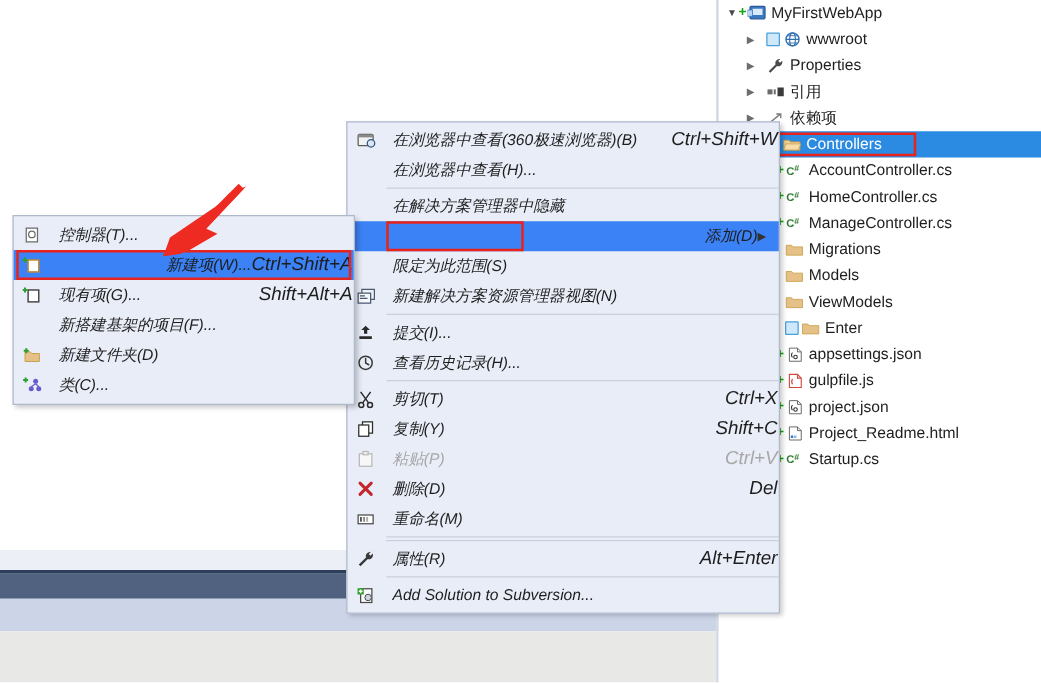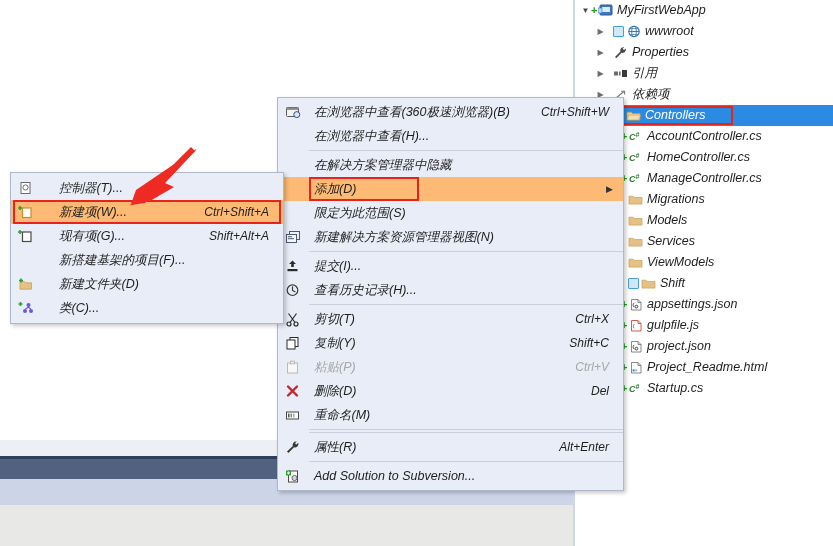--- a/index.html
+++ b/index.html
@@ -17,21 +17,21 @@
   
   #bottom-strip-1{position:absolute;left:0;top:440px;width:573px;height:16px;background:#eceff5;}
   #bottom-strip-2{position:absolute;left:0;top:456px;width:573px;height:3px;background:#2d3f5b;}
   #bottom-strip-3{position:absolute;left:0;top:459px;width:573px;height:20px;background:#506280;}
   #bottom-strip-4{position:absolute;left:0;top:479px;width:573px;height:26px;background:#ccd4e8;}
   #bottom-strip-5{position:absolute;left:0;top:505px;width:573px;height:41px;background:#e8e8e6;}
   #right-bottom-fill{position:absolute;left:575px;top:505px;width:258px;height:41px;background:#ffffff;}
 
   
   #tree{position:absolute;left:575px;top:0;width:258px;height:505px;}
-  .tree-row{position:relative;height:21px;line-height:21px;white-space:nowrap;font-size:12.5px;color:#1e1e1e;font-style:italic;}
+  .tree-row{position:relative;height:21px;line-height:21px;white-space:nowrap;font-size:12.5px;color:#1e1e1e;}
   .tree-row.selected{background:#2b8ae2;color:#ffffff;}
   .tw-exp{display:inline-block;width:9px;text-align:center;color:#6d6d6d;font-size:8px;vertical-align:middle;}
   .tw-exp.open{color:#4a4a4a;}
   .tw-plus{display:inline-block;width:8px;color:#1aa01a;font-size:11px;font-weight:bold;vertical-align:middle;text-align:center;}
   .tw-gap{display:inline-block;}
   .ico{display:inline-block;width:15px;height:13px;vertical-align:middle;position:relative;margin-right:4px;}
   .lbl{vertical-align:middle;}
 
   
   #controllers-redbox{position:absolute;left:20px;top:1px;width:138px;height:19px;border:2px solid #e8231c;box-sizing:border-box;}
@@ -40,34 +40,34 @@
   #ctx-menu{
     position:absolute;left:277px;top:97px;width:345px;
     background:#e9edf7;border:1px solid #b0b8cc;
     box-shadow:2px 2px 4px rgba(0,0,0,.22);
     padding:2px 0 2px 0;
   }
   #ctx-gutter{position:absolute;left:1px;top:1px;width:30px;bottom:1px;background:#e9edf7;}
   .mi{position:relative;height:24px;line-height:24px;display:flex;align-items:center;font-size:12.5px;color:#1e1e1e;padding-left:0;font-style:italic;}
   .mi .mi-ico{width:30px;height:24px;display:flex;align-items:center;justify-content:center;flex:0 0 30px;}
   .mi .mi-txt{flex:1 1 auto;padding-left:6px;}
-  .mi .mi-key{flex:0 0 auto;padding-right:14px;color:#1e1e1e;font-size:12px;}
+  .mi .mi-key{flex:0 0 auto;padding-right:1px;color:#1e1e1e;font-size:15px;}
   .mi .mi-arrow{flex:0 0 auto;padding-right:10px;font-size:9px;color:#333;}
   .mi.disabled .mi-txt,.mi.disabled .mi-key{color:#a7a7a7;}
-  .mi.highlight{background:#fdba74;}
+  .mi.highlight{background:#3b82f6;text-align:right;}
   .mi-sep{height:1px;background:#c9cfdd;margin:2px 0 2px 31px;}
   #add-redbox{position:absolute;left:31px;top:0px;width:110px;height:24px;border:2px solid #e8231c;box-sizing:border-box;}
 
   
   #sub-menu{
     position:absolute;left:10px;top:172px;width:272px;
     background:#e9edf7;border:1px solid #b0b8cc;
     box-shadow:2px 2px 4px rgba(0,0,0,.22);padding:3px 0;
   }
-  #sub-menu .mi{height:24px;line-height:24px;gap:12px;}
+  #sub-menu .mi{height:24px;line-height:24px;}
   #new-item-redbox{position:absolute;left:2px;top:0px;width:268px;height:24px;border:2px solid #e8231c;box-sizing:border-box;}
 
   
   svg{display:block;}
   .g-txt{font-family:"Liberation Sans",sans-serif;}
 </style>
 </head>
 <body>
 
 <div id="editor-pane"></div>
@@ -122,27 +122,24 @@
           <text class="g-txt" x="7.4" y="7.2" font-size="7" font-weight="bold" fill="#2f7d32">#</text>
         </svg></span><span class="lbl">ManageController.cs</span></div>
     <div class="tree-row"><span class="tw-gap" style="width:36px"></span><span class="tw-exp"></span><span class="tw-plus"></span><span class="ico"><svg width="15" height="13" viewBox="0 0 15 13">
           <path d="M1 3.2h4.3l1.1 1.3H14v6.6H1z" fill="#e6c187" stroke="#c9a24e" stroke-width=".7"></path>
         </svg></span><span class="lbl">Migrations</span></div>
     <div class="tree-row"><span class="tw-gap" style="width:36px"></span><span class="tw-exp"></span><span class="tw-plus"></span><span class="ico"><svg width="15" height="13" viewBox="0 0 15 13">
           <path d="M1 3.2h4.3l1.1 1.3H14v6.6H1z" fill="#e6c187" stroke="#c9a24e" stroke-width=".7"></path>
         </svg></span><span class="lbl">Models</span></div>
     <div class="tree-row"><span class="tw-gap" style="width:36px"></span><span class="tw-exp"></span><span class="tw-plus"></span><span class="ico"><svg width="15" height="13" viewBox="0 0 15 13">
           <path d="M1 3.2h4.3l1.1 1.3H14v6.6H1z" fill="#e6c187" stroke="#c9a24e" stroke-width=".7"></path>
-        </svg></span><span class="lbl">Services</span></div>
-    <div class="tree-row"><span class="tw-gap" style="width:36px"></span><span class="tw-exp"></span><span class="tw-plus"></span><span class="ico"><svg width="15" height="13" viewBox="0 0 15 13">
-          <path d="M1 3.2h4.3l1.1 1.3H14v6.6H1z" fill="#e6c187" stroke="#c9a24e" stroke-width=".7"></path>
         </svg></span><span class="lbl">ViewModels</span></div>
     <div class="tree-row"><span class="tw-gap" style="width:36px"></span><span class="tw-exp"></span><span class="tw-plus"></span><span style="display:inline-block;width:9px;height:9px;border:1px solid #4a9fd8;background:#cfe8fb;vertical-align:middle;margin-right:2px;border-radius:1px;"></span><span class="ico"><svg width="15" height="13" viewBox="0 0 15 13">
           <path d="M1 3.2h4.3l1.1 1.3H14v6.6H1z" fill="#e6c187" stroke="#c9a24e" stroke-width=".7"></path>
-        </svg></span><span class="lbl">Shift</span></div>
+        </svg></span><span class="lbl">Enter</span></div>
     <div class="tree-row"><span class="tw-gap" style="width:36px"></span><span class="tw-exp"></span><span class="tw-plus">+</span><span class="ico"><svg width="15" height="13" viewBox="0 0 15 13">
           <path d="M3.5 1.5h6.5l3 3v7.5h-9.5z" fill="#fff" stroke="#6b6b6b" stroke-width=".8"></path>
           <path d="M10 1.5v3h3" fill="none" stroke="#6b6b6b" stroke-width=".8"></path>
           <path d="M6.2 5.2c-1 0-1 1.2-1 1.8s0 1.8 1 1.8" fill="none" stroke="#333" stroke-width=".9"></path>
           <circle cx="8.4" cy="8.6" r="1.4" fill="none" stroke="#333" stroke-width=".9"></circle>
         </svg></span><span class="lbl">appsettings.json</span></div>
     <div class="tree-row"><span class="tw-gap" style="width:36px"></span><span class="tw-exp"></span><span class="tw-plus">+</span><span class="ico"><svg width="15" height="13" viewBox="0 0 15 13">
           <path d="M3.5 1.5h6.5l3 3v7.5h-9.5z" fill="#fff" stroke="#d1483c" stroke-width=".9"></path>
           <path d="M10 1.5v3h3" fill="none" stroke="#d1483c" stroke-width=".9"></path>
           <path d="M6.3 5.4c-.9 0-.9 1.2-.9 1.8s0 1.9.9 1.9" fill="none" stroke="#d1483c" stroke-width="1"></path>

